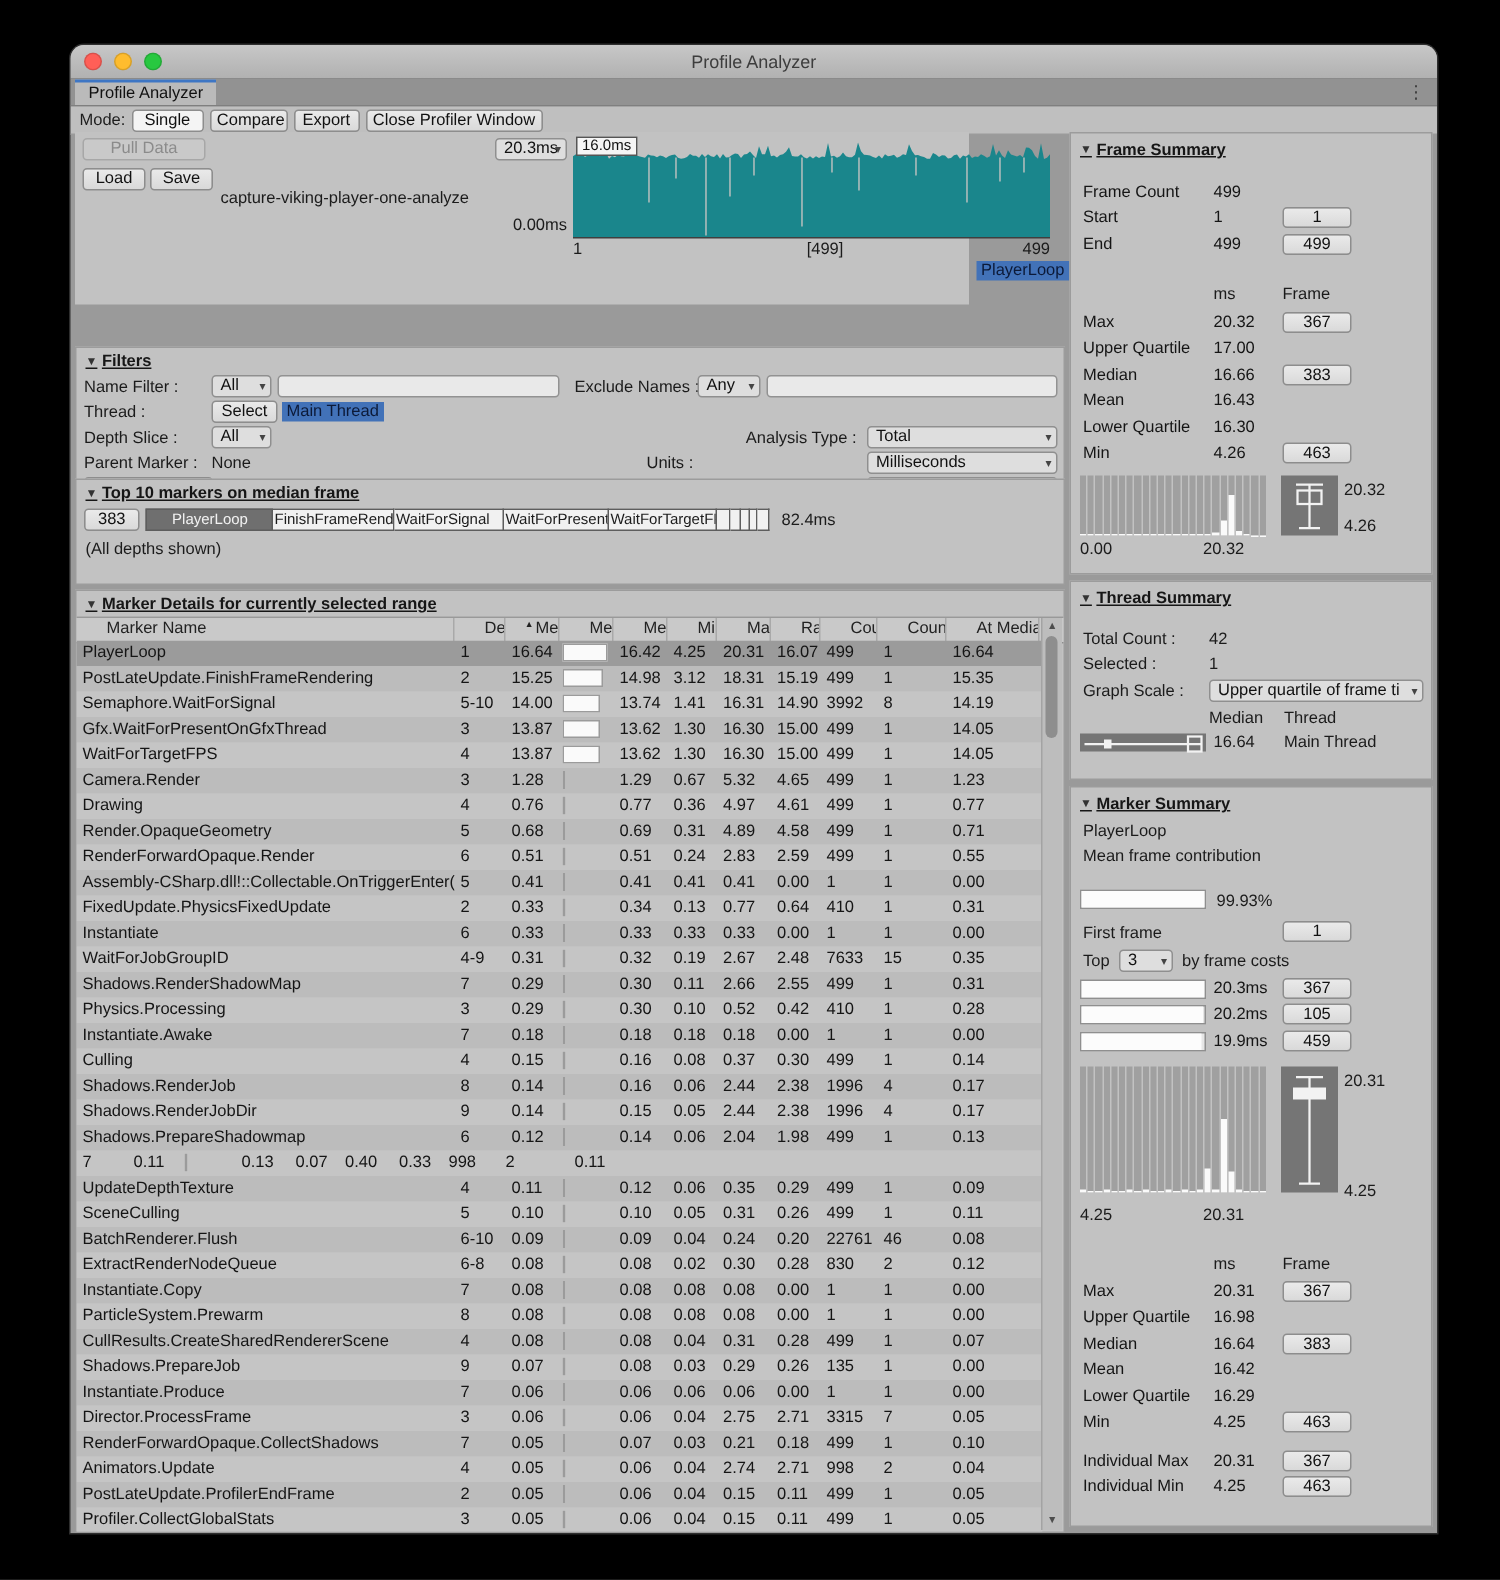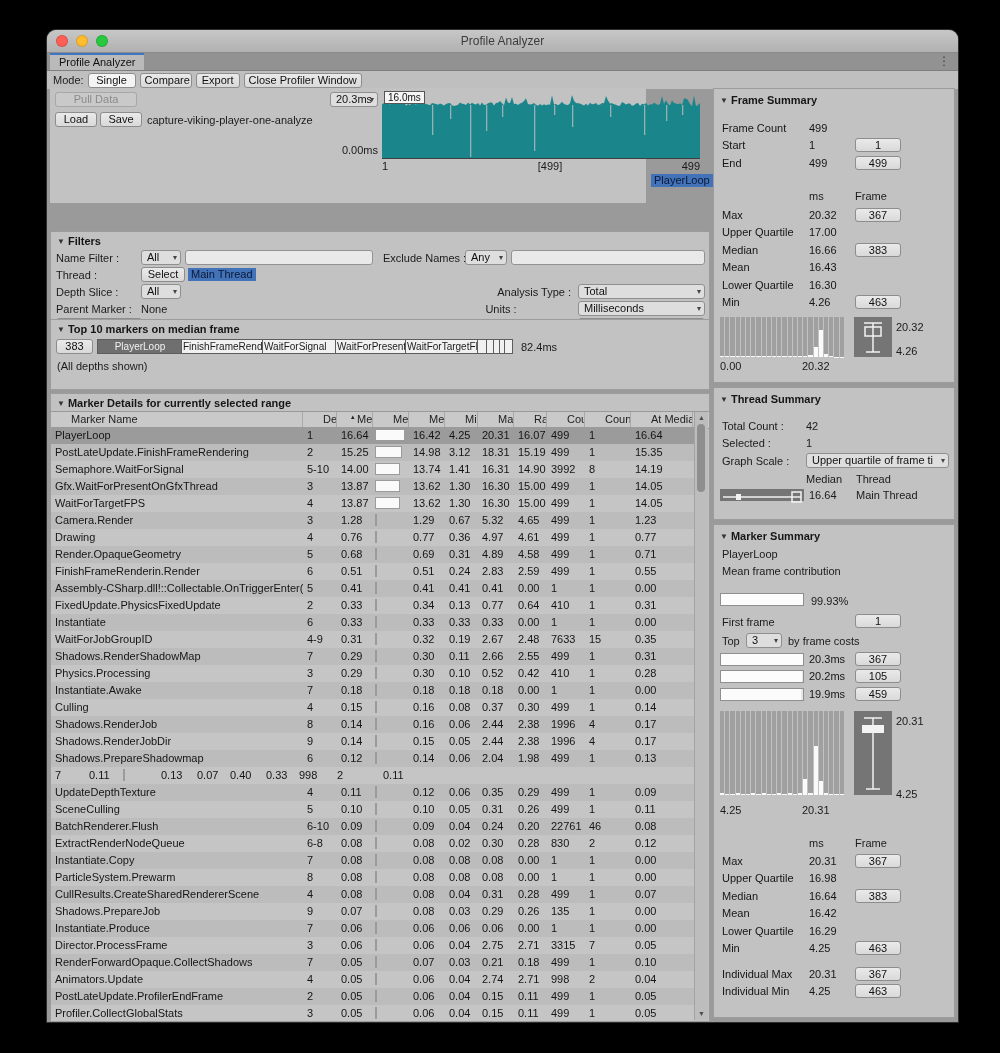--- a/index.html
+++ b/index.html
@@ -22,21 +22,21 @@
            border-bottom:1px solid #9b9b9b;font-size:11px;display:flex;align-items:center;}
   .mode-label{margin-left:6px;color:#1d1d1d;}
   .btn{background:linear-gradient(#eaeaea,#d9d9d9);border:1px solid #8d8d8d;border-radius:3px;
        height:15px;line-height:13px;font-size:11px;padding:0 4px;box-sizing:border-box;color:#111;
        display:inline-block;text-align:center;white-space:nowrap;}
   .btn.active{background:#f4f4f4;}
   .btn.disabled{background:#c9c9c9;color:#8b8b8b;border-color:#a7a7a7;}
   .toolbar .btn{margin-left:4px;}
   
   .section{position:absolute;background:#c2c2c2;border:1px solid #9c9c9c;box-sizing:border-box;}
-  .sec-title{position:absolute;left:6px;font-size:11px;font-weight:bold;color:#161616;white-space:nowrap;}
+  .sec-title{position:absolute;left:6px;font-size:11px;font-weight:bold;color:#161616;white-space:nowrap;text-decoration:underline;}
   .tri{font-size:8px;color:#333;margin-right:3px;vertical-align:1px;}
   .lbl{position:absolute;font-size:11px;color:#1b1b1b;white-space:nowrap;}
   .dropdown{position:absolute;background:#dedede;border:1px solid #8f8f8f;border-radius:3px;height:15px;
             box-sizing:border-box;font-size:11px;line-height:13px;padding:0 12px 0 5px;color:#111;white-space:nowrap;overflow:hidden;}
   .dd-arrow{position:absolute;right:3px;top:0;font-size:8px;line-height:13px;color:#444;}
   .inputbox{position:absolute;background:#e9e9e9;border:1px solid #929292;border-radius:3px;height:15px;box-sizing:border-box;}
   .bluetag{position:absolute;background:#4272b8;color:#0c1a38;font-size:11px;line-height:13px;padding:0 3px;white-space:nowrap;}
   
   .sec-data{left:3px;top:58px;width:596px;height:115px;border:none;}
   .graph-wrap{position:absolute;left:332px;top:4px;width:318px;height:66px;border-bottom:1px solid #3f3f3f;}
@@ -109,21 +109,21 @@
     <span class="btn active" style="width:48px">Single</span>
     <span class="btn" style="width:52px">Compare</span>
     <span class="btn" style="width:44px">Export</span>
     <span class="btn">Close Profiler Window</span>
   </div>
 
   <div class="section sec-data">
     <span class="btn disabled" style="position:absolute;left:5px;top:4px;width:82px">Pull Data</span>
     <span class="btn" style="position:absolute;left:5px;top:24px;width:42px">Load</span>
     <span class="btn" style="position:absolute;left:50px;top:24px;width:42px">Save</span>
-    <span class="lbl" style="left:97px;top:26px;width:182px;overflow:hidden">capture-viking-player-one-analyze</span>
+    <span class="lbl" style="left:97px;top:38px;width:182px;overflow:hidden">capture-viking-player-one-analyze</span>
 
     <div class="dropdown" style="left:280px;top:4px;width:48px">
       <span>20.3ms</span><span class="dd-arrow">▾</span>
     </div>
 
     <div class="graph-wrap">
           <div id="frame-graph"><svg width="318" height="66">
               <polygon points="0,66 0,12.2 2,10.9 4,12.1 6,10.8 8,12.6 10,11.5 12,8.3 14,11.3 16,11.1 18,12.2 20,10.7 22,9.9 24,13.8 26,12.0 28,12.9 30,11.1 32,12.1 34,12.4 36,11.0 38,11.7 40,10.8 42,11.3 44,12.1 46,12.6 48,13.2 50,11.0 52,11.6 54,11.9 56,12.8 58,11.6 60,12.2 62,13.4 64,12.0 66,11.3 68,11.0 70,13.2 72,13.9 74,13.5 76,12.7 78,10.6 80,11.8 82,11.9 84,13.1 86,10.6 88,12.6 90,10.8 92,12.1 94,12.6 96,10.9 98,13.6 100,10.6 102,13.0 104,12.8 106,11.3 108,10.4 110,10.6 112,13.4 114,11.0 116,10.7 118,9.0 120,11.3 122,13.3 124,5.5 126,10.8 128,10.9 130,5.1 132,12.1 134,11.7 136,13.0 138,11.4 140,10.8 142,9.1 144,6.2 146,12.0 148,12.4 150,12.3 152,10.9 154,12.8 156,13.7 158,12.1 160,13.6 162,12.2 164,13.3 166,12.4 168,12.7 170,3.3 172,12.4 174,11.9 176,13.2 178,12.1 180,9.7 182,12.1 184,12.8 186,12.9 188,11.2 190,3.0 192,8.8 194,11.1 196,11.3 198,11.6 200,12.6 202,13.4 204,11.7 206,13.6 208,10.8 210,12.2 212,11.9 214,11.1 216,13.1 218,12.4 220,10.9 222,11.3 224,4.1 226,8.6 228,11.5 230,11.3 232,12.2 234,12.7 236,13.8 238,13.8 240,10.0 242,11.0 244,12.6 246,11.5 248,11.6 250,13.7 252,13.3 254,11.5 256,11.0 258,13.9 260,11.7 262,12.4 264,10.9 266,13.4 268,12.3 270,12.6 272,10.8 274,11.8 276,13.1 278,12.1 280,4.0 282,11.7 284,8.2 286,11.7 288,13.4 290,8.2 292,11.0 294,11.6 296,12.3 298,11.3 300,12.8 302,6.4 304,6.5 306,8.1 308,12.0 310,13.9 312,3.5 314,14.0 316,13.1 318,10.9 318,66" fill="#1a868c"></polygon>
               <rect x="50" y="13" width="1.3" height="30" fill="#93b2b2"></rect>
               <rect x="68" y="13" width="1.3" height="14" fill="#93b2b2"></rect>
@@ -169,21 +169,21 @@
     <div>
       <span class="lbl" style="left:5px;top:54px">Depth Slice :</span>
       <div class="dropdown" style="left:90px;top:52px;width:40px"><span>All</span><span class="dd-arrow">▾</span></div>
       <span class="lbl" style="left:380px;top:54px;width:140px;text-align:right">Analysis Type :</span>
       <div class="dropdown" style="left:527px;top:52px;width:127px"><span>Total</span><span class="dd-arrow">▾</span></div>
     </div>
 
     <div>
       <span class="lbl" style="left:5px;top:71px">Parent Marker :</span>
       <span class="lbl" style="left:90px;top:71px">None</span>
-      <span class="lbl" style="left:380px;top:71px;width:140px;text-align:center">Units :</span>
+      <span class="lbl" style="left:380px;top:71px;width:140px;text-align:left">Units :</span>
       <div class="dropdown" style="left:527px;top:69px;width:127px"><span>Milliseconds</span><span class="dd-arrow">▾</span></div>
     </div>
 
     <div>
       <span class="btn" style="position:absolute;left:5px;top:86px;width:86px">Analyze</span>
       <span class="lbl" style="left:98px;top:88px">467 of 491 markers ,</span>
       <span class="lbl" style="left:225px;top:88px">1 of 42 threads</span>
       <span class="lbl" style="left:380px;top:88px;width:140px;text-align:right">Marker Columns :</span>
       <div class="dropdown" style="left:527px;top:86px;width:127px"><span>Time and Count</span><span class="dd-arrow">▾</span></div>
     </div>
@@ -338,21 +338,21 @@
             </div>
             <div class="tc c-mean">0.69</div>
             <div class="tc c-min">0.31</div>
             <div class="tc c-max">4.89</div>
             <div class="tc c-range">4.58</div>
             <div class="tc c-count">499</div>
             <div class="tc c-cfra">1</div>
             <div class="tc c-atmed">0.71</div>
           </div>
           <div class="trow">
-            <div class="tc c-name">FinishFrameRenderin.Render</div>
+            <div class="tc c-name">RenderForwardOpaque.Render</div>
             <div class="tc c-depth">6</div>
             <div class="tc c-med">0.51</div>
             <div class="tc c-bar">
               <div class="medbar" style="width: 1px;"></div>
             </div>
             <div class="tc c-mean">0.51</div>
             <div class="tc c-min">0.24</div>
             <div class="tc c-max">2.83</div>
             <div class="tc c-range">2.59</div>
             <div class="tc c-count">499</div>

